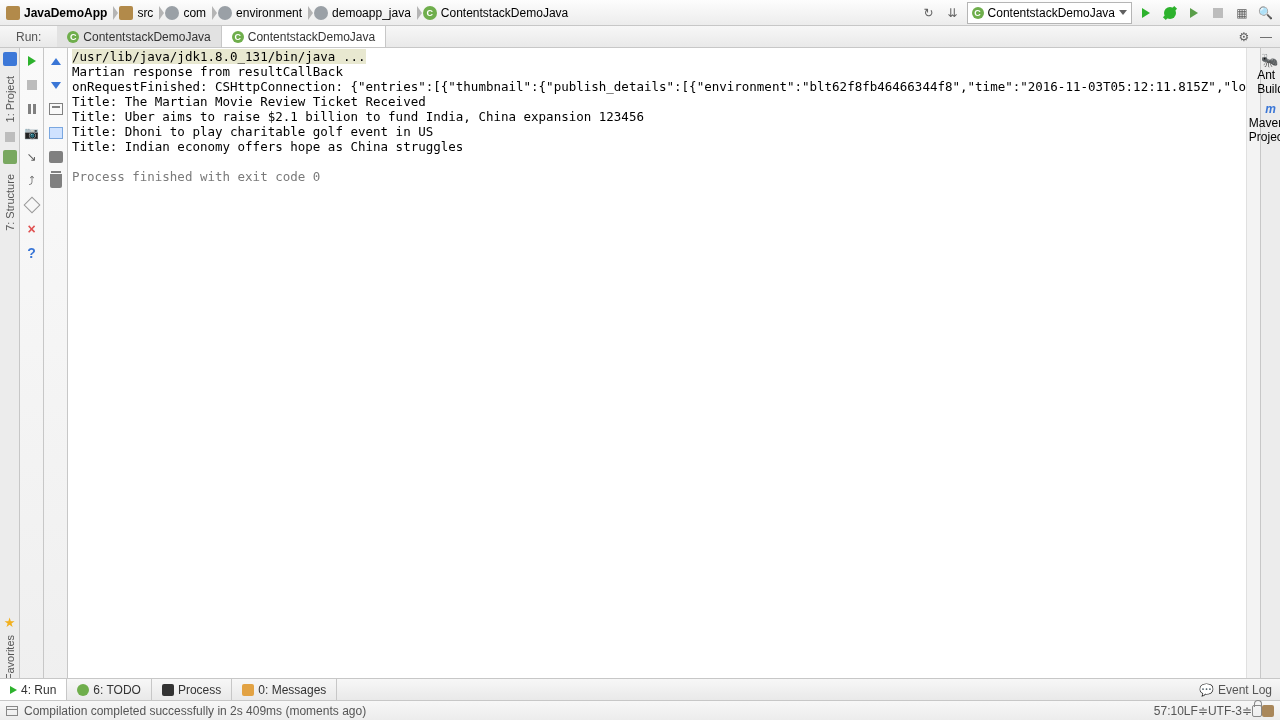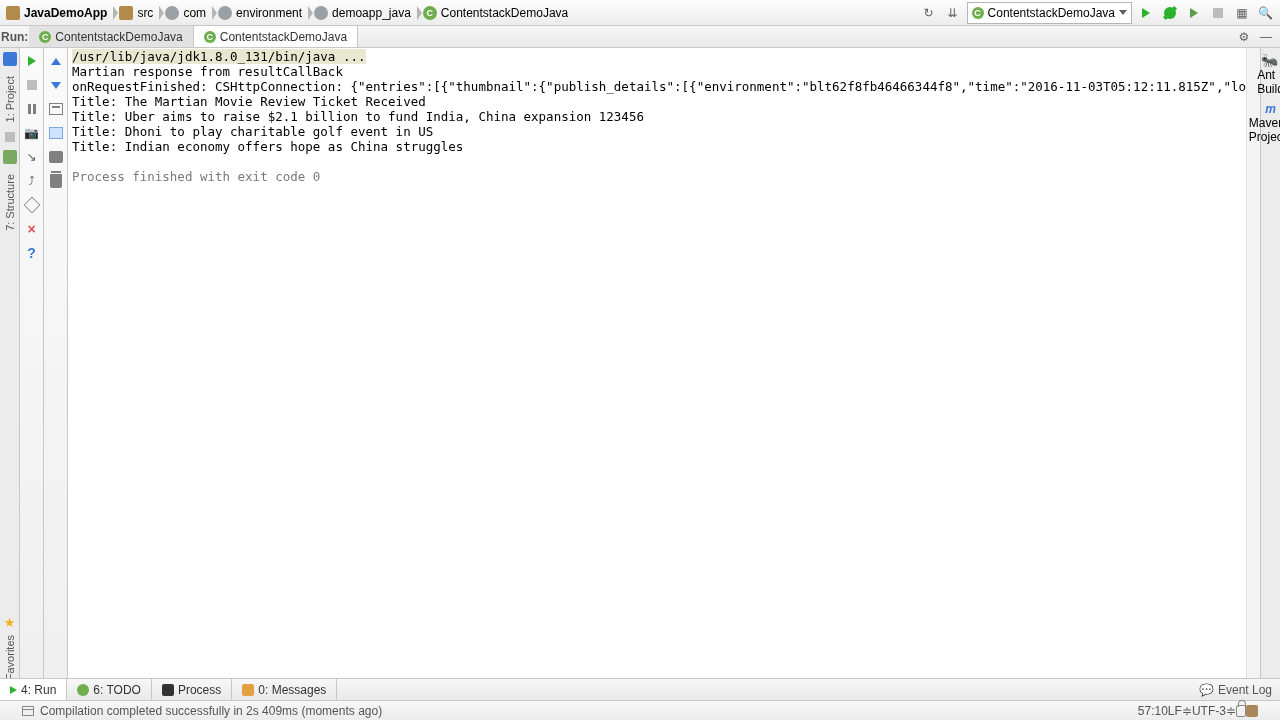--- a/index.html
+++ b/index.html
@@ -62,21 +62,21 @@
 .tri-debug::after{content:"";position:absolute;left:4px;top:-2px;width:4px;height:16px;background:#2db22d;transform:rotate(45deg);}
 .sq-stop   { width:10px;height:10px;background:#bcbcbc;}
 
 
 .run-tabs {
   height:22px;
   background:linear-gradient(#f7f7f7,#e9e9e9);
   border-bottom:1px solid #c7c7c7;
   display:flex; align-items:stretch;
 }
-.run-label { display:flex;align-items:center;padding:0 1px;color:#555;font-weight:bold;}
+.run-label { display:flex;align-items:center;padding:0 16px;color:#555;}
 .run-tab {
   display:flex;align-items:center;gap:4px;padding:0 10px;
   background:#e2e2e2;border-right:1px solid #c7c7c7;color:#333;
 }
 .run-tab.active{ background:#fff; }
 .run-tabs-right{ margin-left:auto; display:flex; align-items:center; padding-right:4px; gap:2px;}
 
 
 .main {
   position:absolute; top:48px; bottom:22px; left:0; right:0;
@@ -166,21 +166,21 @@
 .bt-todo{background:#6fae4c;border-radius:50%;}
 .bt-term{background:#333;border-radius:2px;}
 .bt-msg{background:#e2a243;border-radius:2px;}
 .bottom-right{ margin-left:auto; display:flex; align-items:center; padding-right:8px; gap:4px; color:#555;}
 
 
 .status{
   position:absolute; left:0; right:0; bottom:0; height:20px;
   background:linear-gradient(#f7f7f7,#ececec);
   border-top:1px solid #c7c7c7;
-  display:flex; align-items:center; padding:0 22px; color:#555;
+  display:flex; align-items:center; padding:0 6px; color:#555;
 }
 .status .left{flex:1; display:flex; align-items:center; gap:6px;}
 .status .right{display:flex; align-items:center; }
 .lock{width:10px;height:12px;border:1px solid #888;border-radius:2px;position:relative;}
 .lock::before{content:"";position:absolute;top:-6px;left:1px;width:6px;height:6px;border:1px solid #888;border-bottom:none;border-radius:6px 6px 0 0;}
 .man{ width:12px;height:12px;background:#a9875a;border-radius:2px;}
 .win-ic{ width:12px;height:10px;border:1px solid #888; position:relative;}
 .win-ic::after{content:"";position:absolute;left:0;top:2px;width:100%;height:1px;background:#888;}
 
 .bold{font-weight:bold;}

